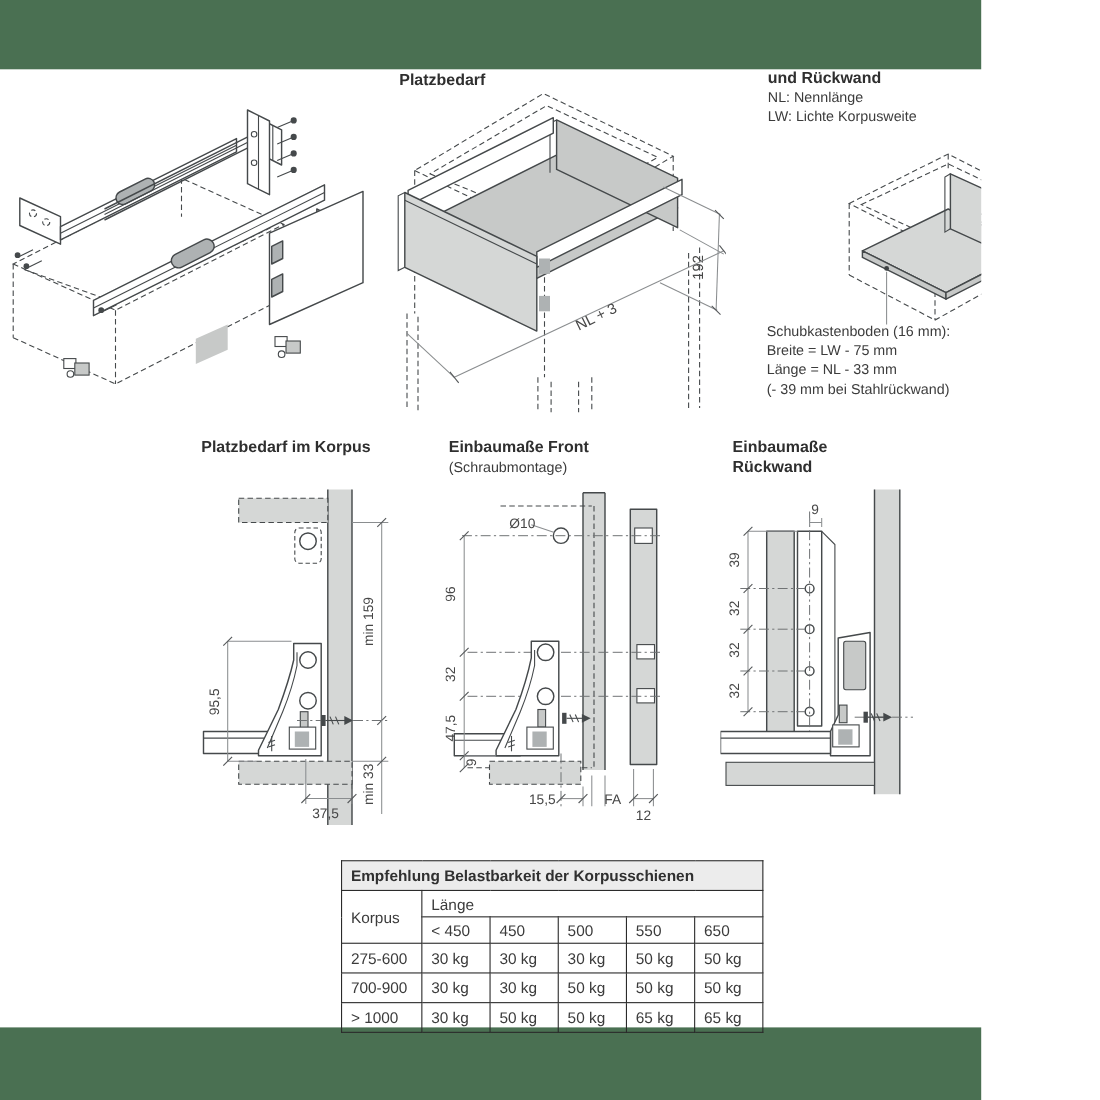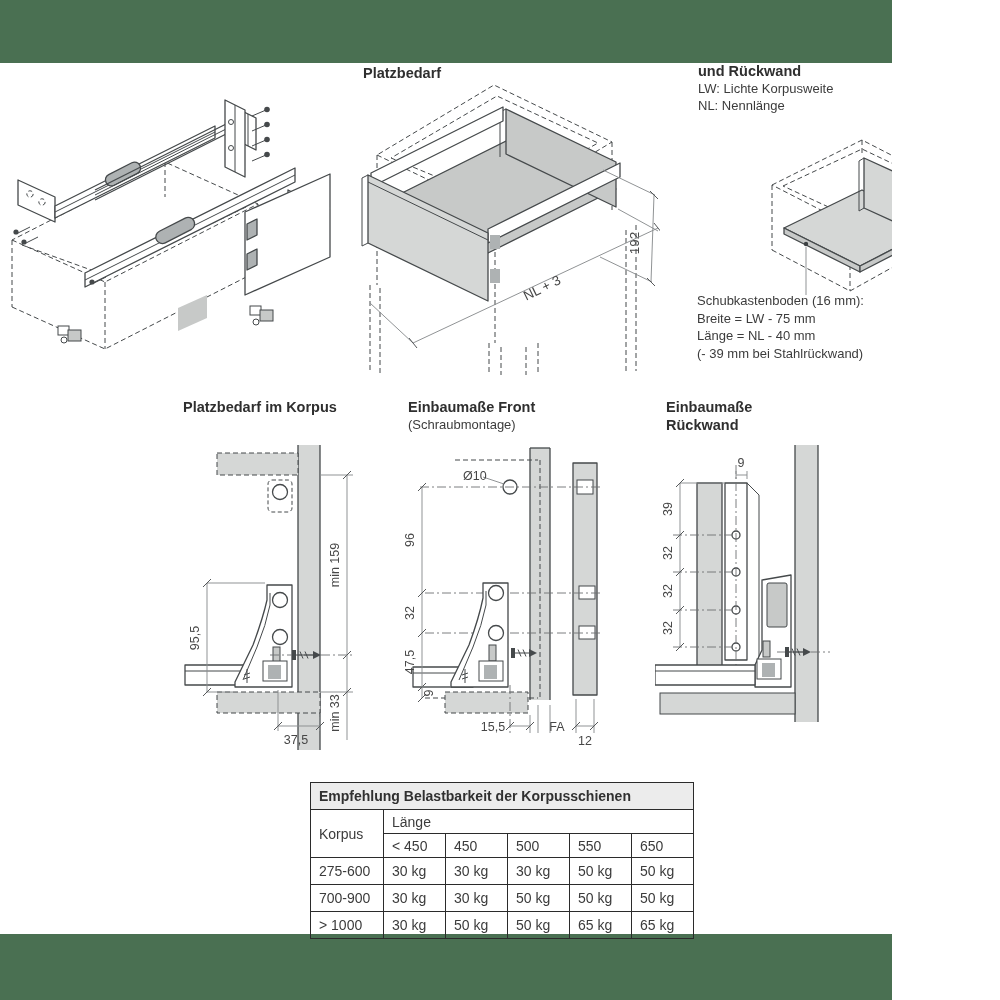--- a/index.html
+++ b/index.html
@@ -193,22 +193,22 @@
       <line class="dim" x1="260" y1="124" x2="300" y2="146"></line>
       <line class="dim" x1="55" y1="258" x2="300" y2="143"></line>
       <line class="tick" x1="51" y1="253" x2="59" y2="263"></line>
       <line class="tick" x1="296" y1="138" x2="304" y2="148"></line>
       <text class="dimtxt big" x="186" y="207" text-anchor="middle" transform="rotate(-26 186 207)">NL + 3</text>
     </g>
   </svg>
 
   <div class="abs" style="left:698px;top:62px">
     <div class="htitle">und Rückwand</div>
+    <div class="hsub">NL: Nennlänge</div>
     <div class="hsub">LW: Lichte Korpusweite</div>
-    <div class="hsub">NL: Nennlänge</div>
   </div>
 
   <svg class="abs" style="left:762px;top:128px" width="238" height="168" viewBox="0 0 238 168">
     <g>
       <path class="ln2 dash" d="M10,57 L100,12 L174,50 L88,97 Z"></path>
       <path class="ln2 dash" d="M21,58 L100,21 L163,51 L86,88 Z"></path>
       <line class="ln2 dash" x1="10" y1="57" x2="10" y2="122"></line>
       <line class="ln2 dash" x1="88" y1="97" x2="88" y2="163"></line>
       <line class="ln2 dash" x1="174" y1="50" x2="174" y2="115"></line>
       <line class="ln2 dash" x1="100" y1="12" x2="100" y2="26"></line>
@@ -225,21 +225,21 @@
       <path class="ln2" d="M102,30 L97,33 L97,83 L102,80"></path>
       <circle cx="156" cy="78" r="2.2" fill="#3d4143"></circle>
     </g>
     <line class="dim" x1="44" y1="119" x2="44" y2="167"></line>
     <line class="dim" x1="156" y1="81" x2="156" y2="167"></line>
   </svg>
 
   <div class="abs note" style="left:697px;top:292px">
     <div class="nh">Schubkastenboden (16 mm):</div>
     <div>Breite = LW - 75 mm</div>
-    <div>Länge = NL - 40 mm</div>
+    <div>Länge = NL - 33 mm</div>
     <div>(- 39 mm bei Stahlrückwand)</div>
   </div>
 
   <div class="abs htitle" style="left:183px;top:398px">Platzbedarf im Korpus</div>
 
   <svg class="abs" style="left:175px;top:435px" width="205" height="325" viewBox="0 0 205 325">
     <rect class="fillL" x="123" y="10" width="22" height="305"></rect>
     <line class="ln" x1="123" y1="10" x2="123" y2="315"></line>
     <line class="ln" x1="145" y1="10" x2="145" y2="315"></line>
     <rect class="fillL ln2 dash" x="42" y="18" width="81" height="22" fill="#d5d7d6"></rect>

